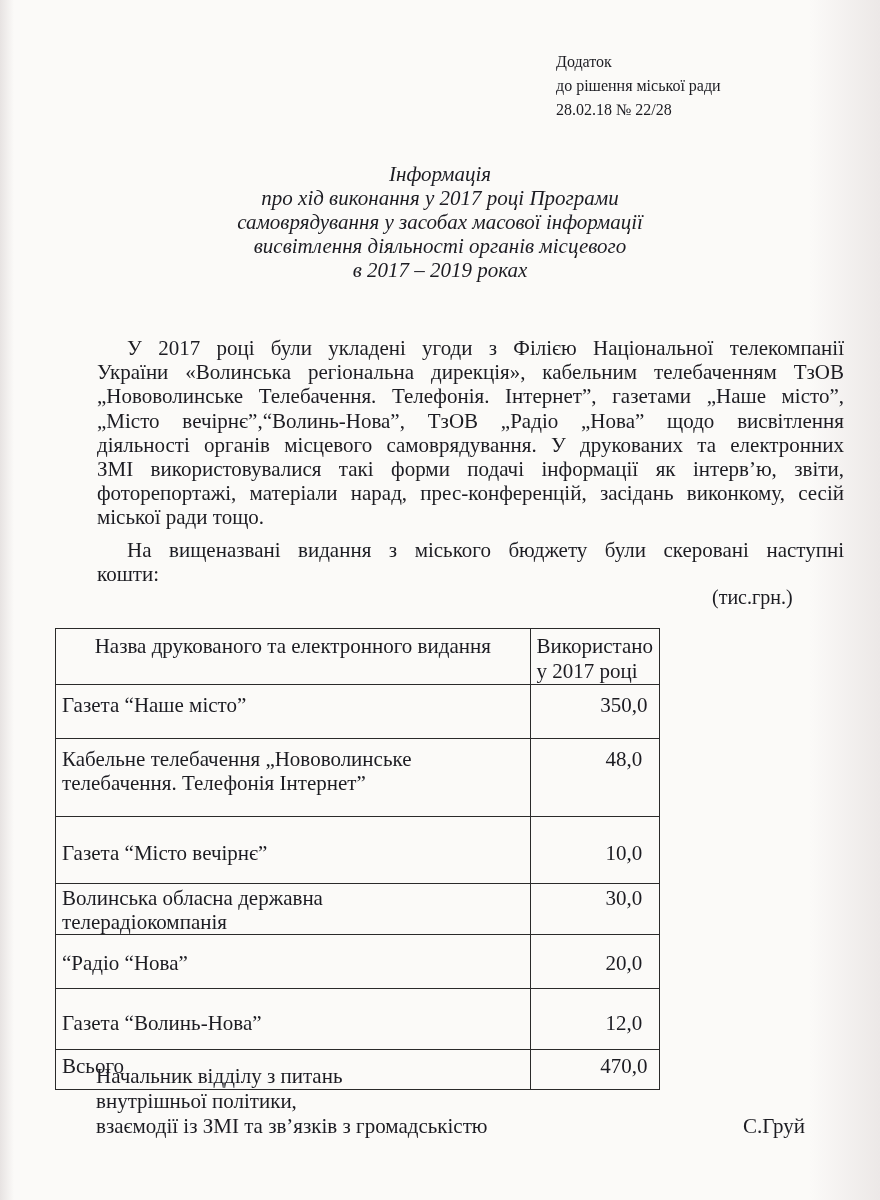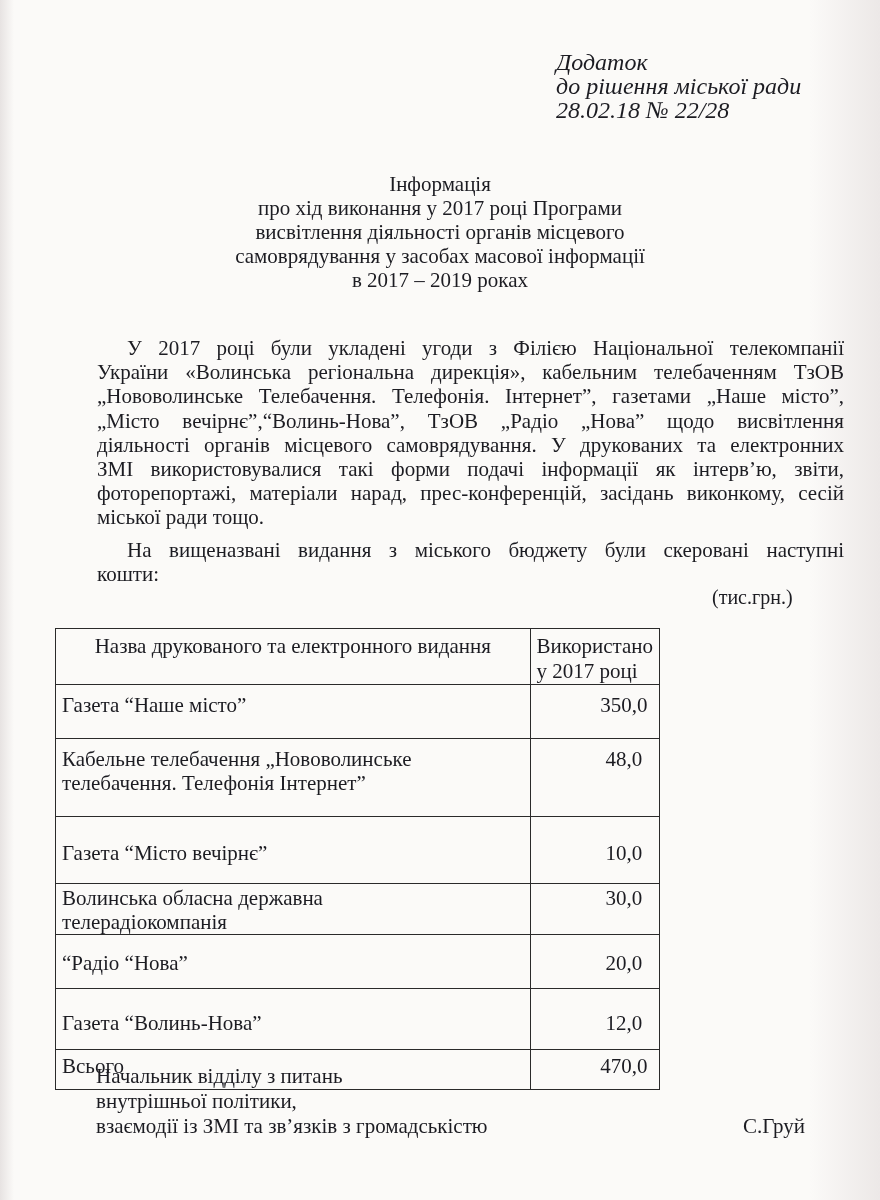--- a/index.html
+++ b/index.html
@@ -9,25 +9,25 @@
     font-family: "Liberation Serif", "DejaVu Serif", serif;
     color: #1c1c22;
     position: relative;
   }
   .page { position: absolute; left: 0; top: 0; width: 880px; height: 1200px; }
   .edge-left { position: absolute; left: 0; top: 0; width: 14px; height: 1200px;
     background: linear-gradient(90deg, #e7e3e2, rgba(240,238,236,0)); }
   .edge-right { position: absolute; right: 0; top: 0; width: 70px; height: 1200px;
     background: linear-gradient(270deg, #ece8e7, rgba(245,243,241,0)); }
 
-  .addendum { position: absolute; left: 556px; top: 50px; font-size: 24px; line-height: 24px; font-style: italic; }
+  .addendum { position: absolute; left: 556px; top: 50px; font-size: 16px; line-height: 24px; }
   .addendum div { white-space: nowrap; }
 
-  .title-block { position: absolute; left: 0; width: 880px; top: 172px; text-align: center;
-    font-size: 21px; line-height: 24px; }
+  .title-block { position: absolute; left: 0; width: 880px; top: 162px; text-align: center;
+    font-size: 21px; line-height: 24px; font-style: italic; }
   .title-block div { white-space: nowrap; }
 
   .para { position: absolute; left: 97px; width: 747px; font-size: 21px; line-height: 24.2px;
     text-align: justify; }
   .para .line { display: block; text-align: justify; text-align-last: justify; white-space: nowrap; }
   .para .line.last { text-align-last: left; }
   .p1 { top: 336px; }
   .p2 { top: 538px; }
 
   .unit { position: absolute; left: 712px; top: 586px; font-size: 20px; }
@@ -61,22 +61,22 @@
 
   <div class="addendum">
     <div>Додаток</div>
     <div>до рішення міської ради</div>
     <div>28.02.18 № 22/28</div>
   </div>
 
   <div class="title-block">
     <div>Інформація</div>
     <div>про  хід виконання у 2017 році Програми</div>
+    <div>самоврядування у засобах масової інформації</div>
     <div>висвітлення діяльності органів місцевого</div>
-    <div>самоврядування у засобах масової інформації</div>
     <div>в 2017 – 2019 роках</div>
   </div>
 
   <div class="para p1">
     <span class="line" style="padding-left:30px">У 2017 році були укладені угоди з Філією Національної телекомпанії</span>
     <span class="line">України «Волинська регіональна дирекція»,  кабельним телебаченням ТзОВ</span>
     <span class="line">„Нововолинське Телебачення. Телефонія. Інтернет”,   газетами „Наше місто”,</span>
     <span class="line">„Місто вечірнє”,“Волинь-Нова”, ТзОВ „Радіо „Нова” щодо висвітлення</span>
     <span class="line">діяльності органів  місцевого самоврядування. У друкованих та електронних</span>
     <span class="line">ЗМІ використовувалися такі форми подачі інформації  як  інтерв’ю,  звіти,</span>

